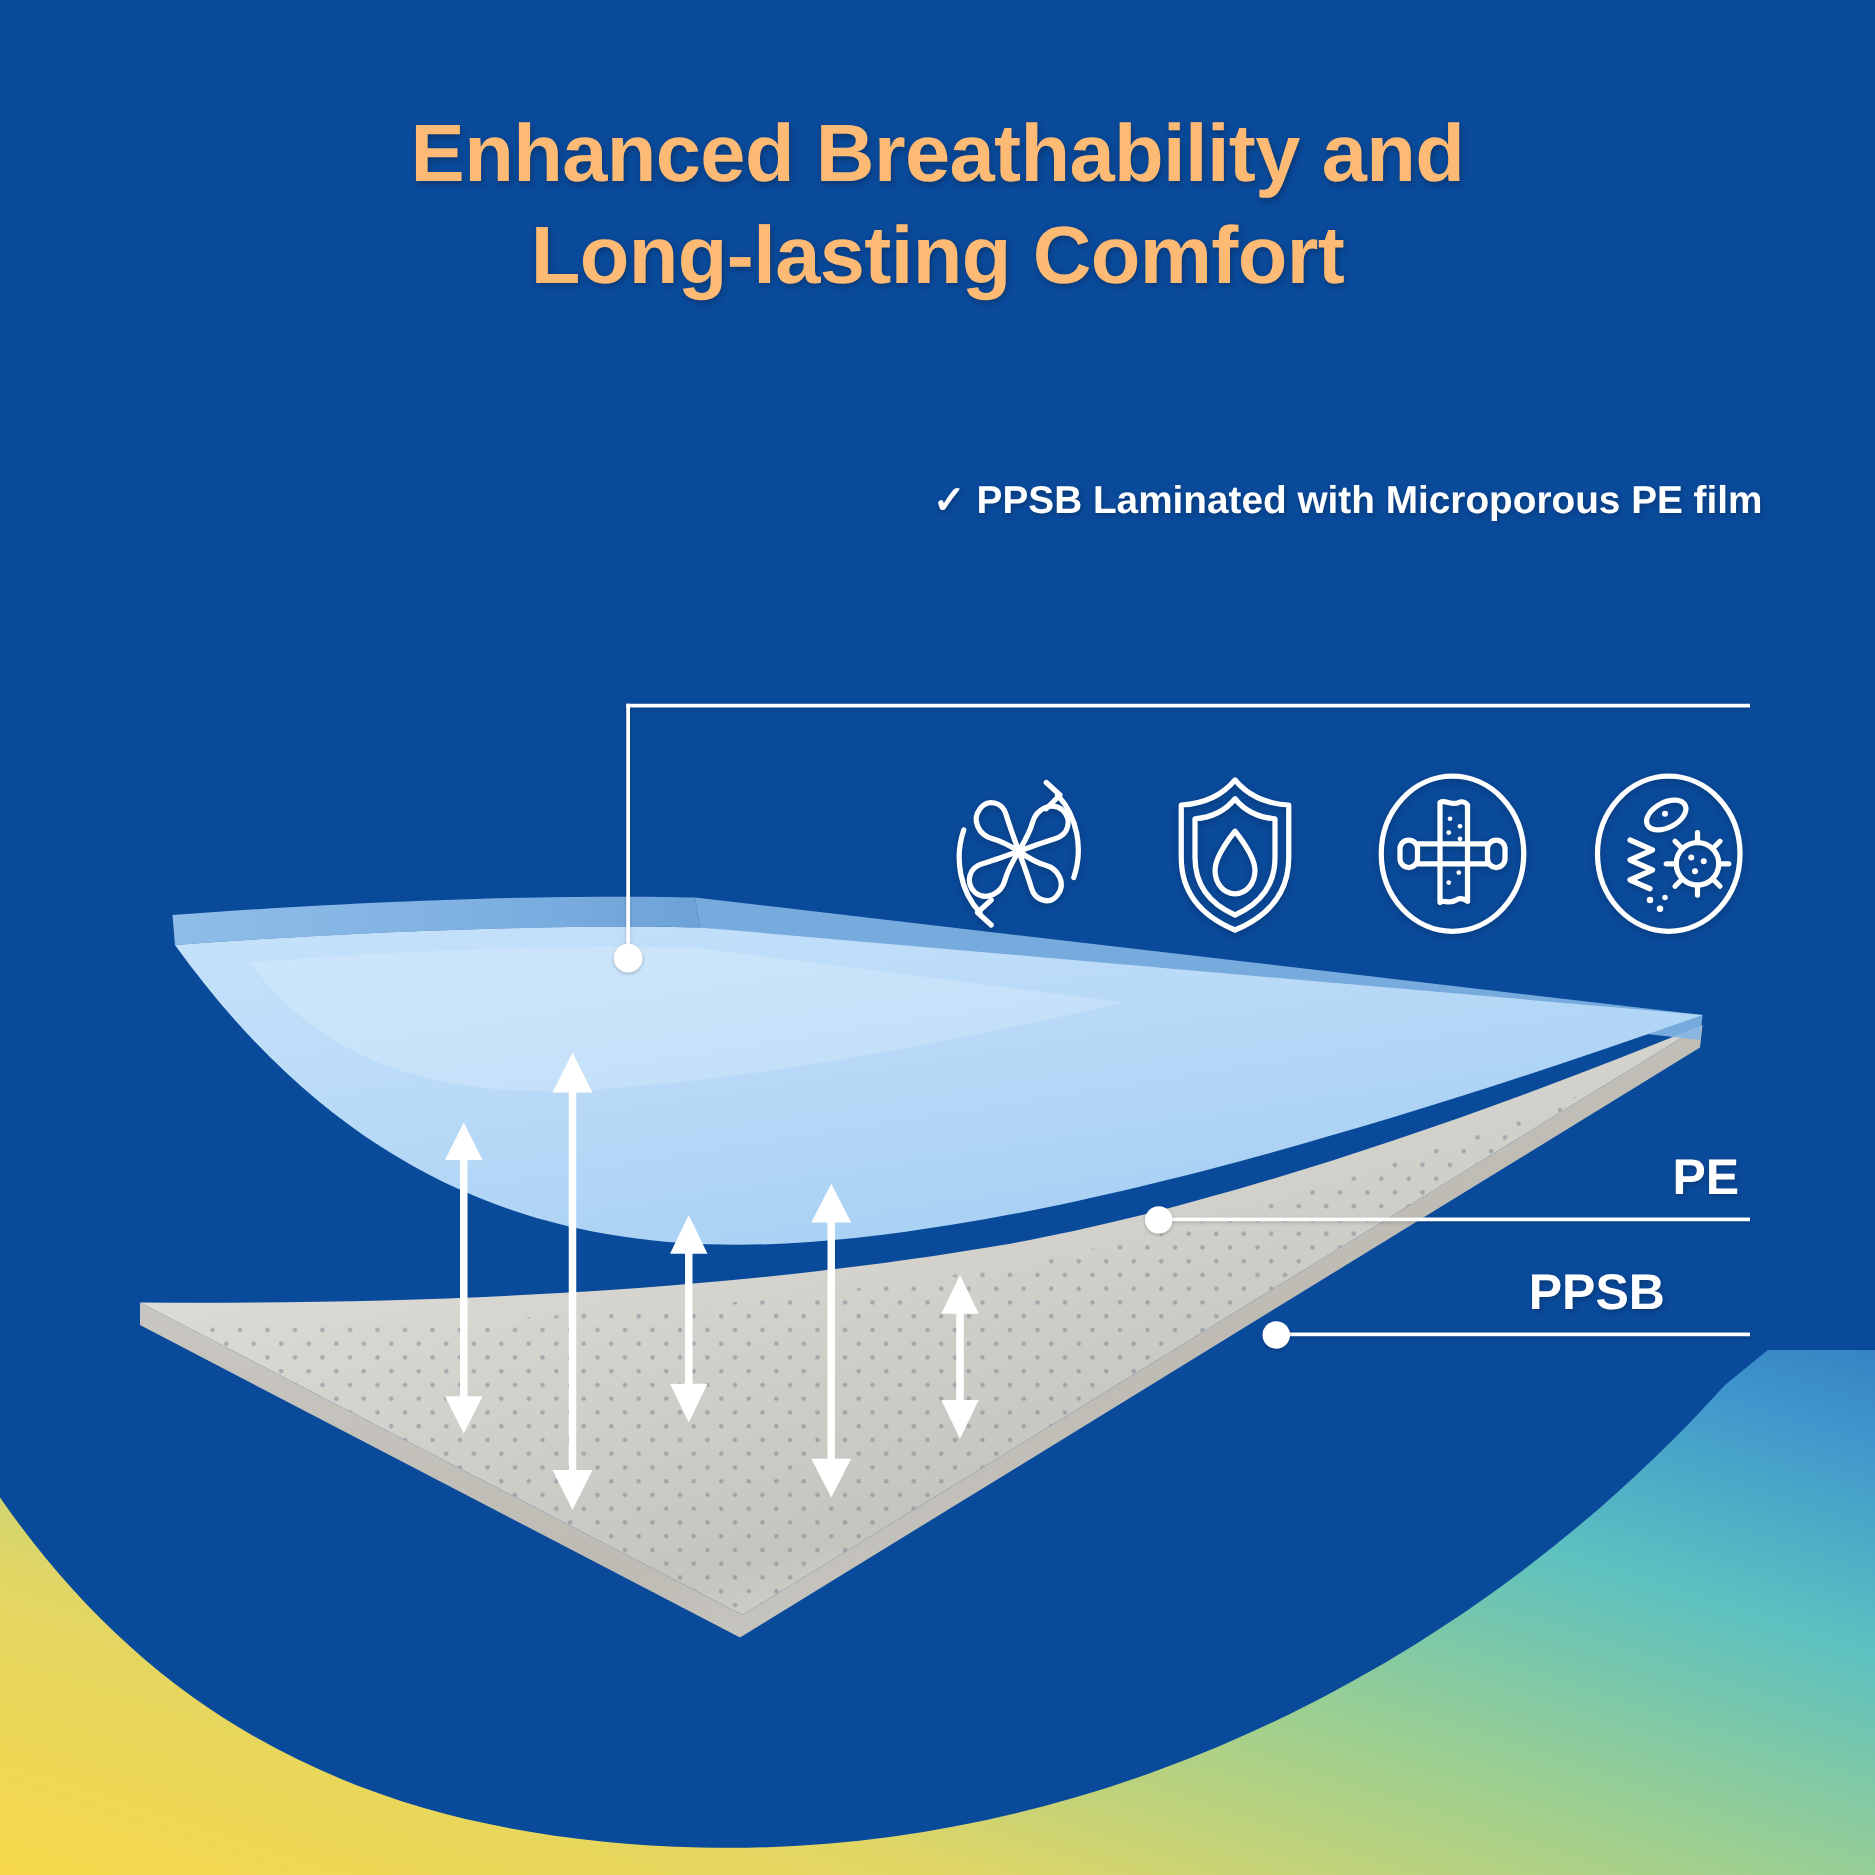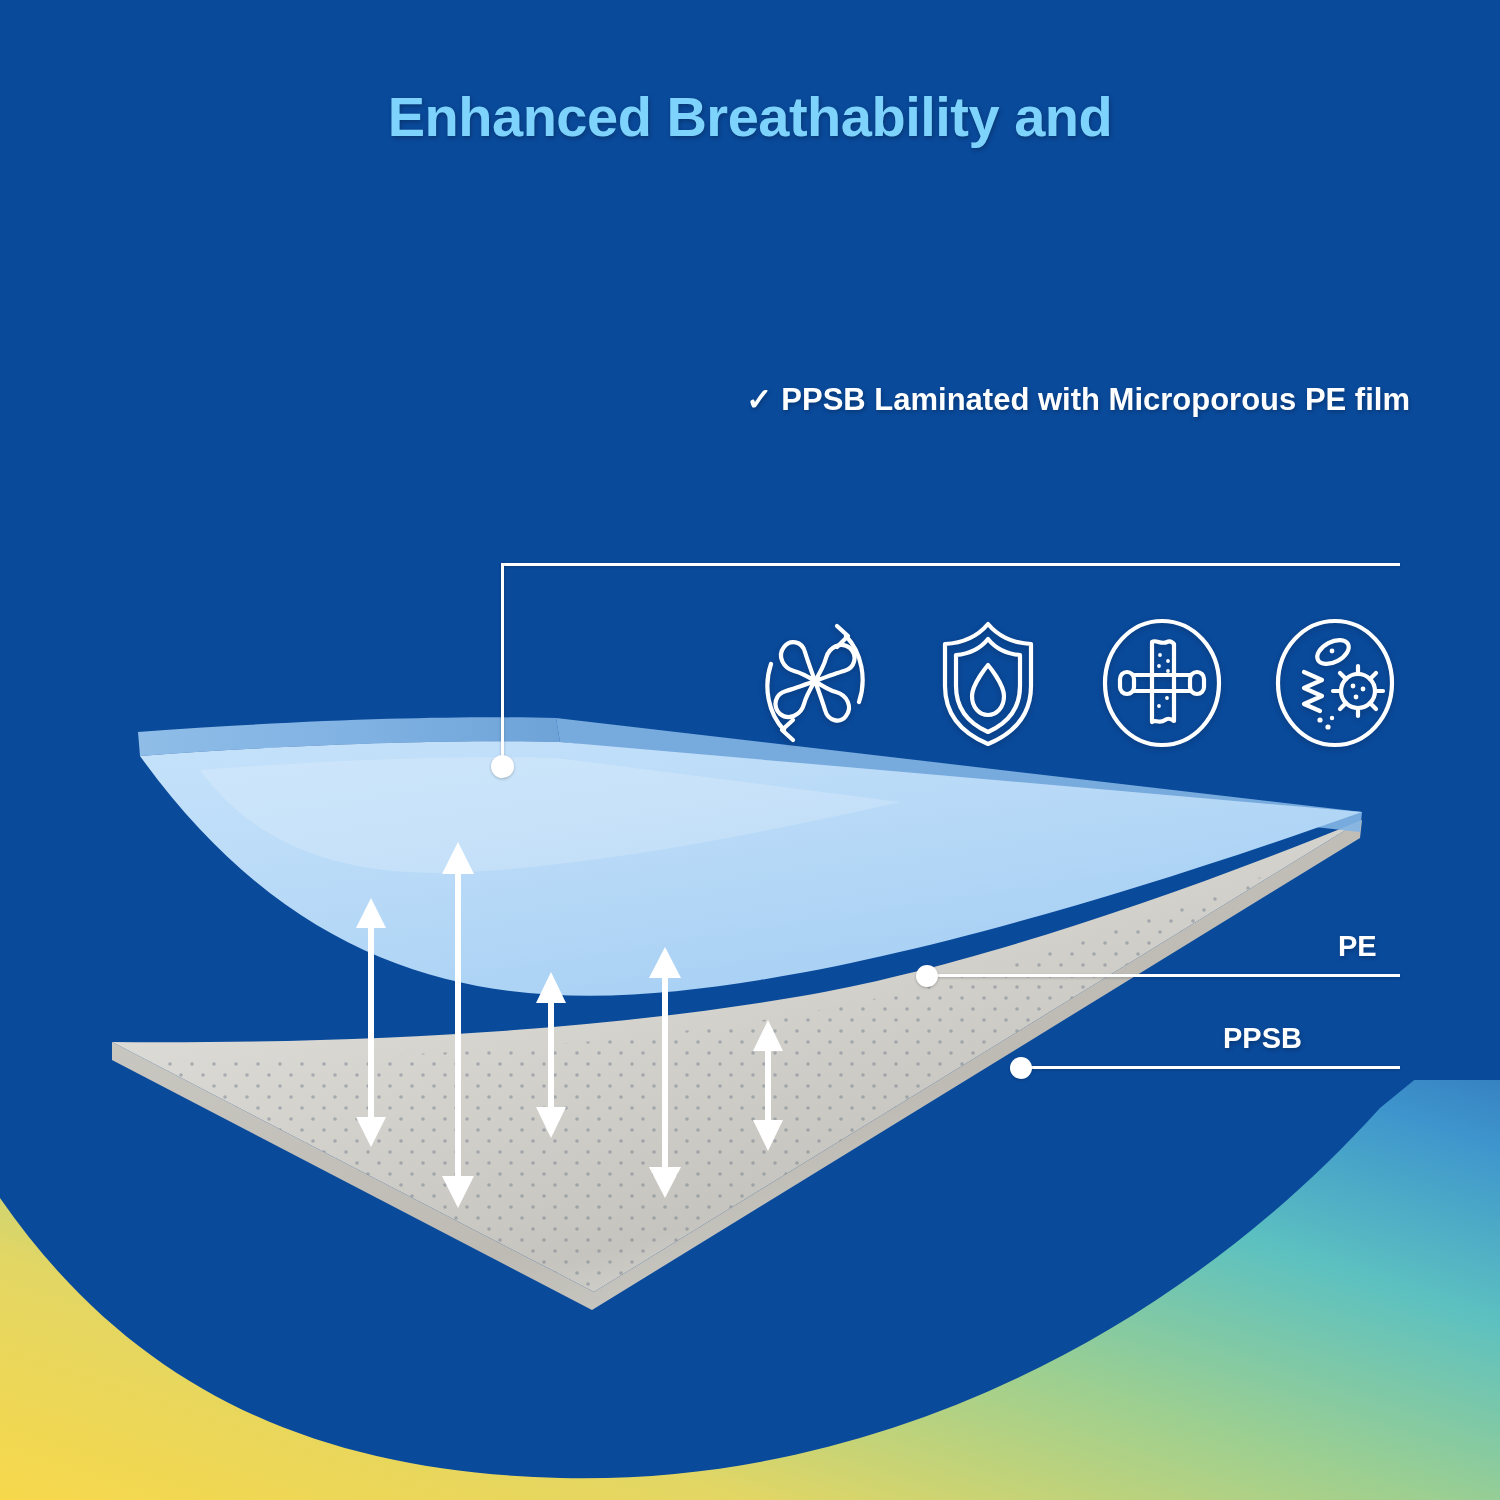--- a/index.html
+++ b/index.html
@@ -23,22 +23,22 @@
   }
   
   #headline {
     position:absolute;
     top:82px; left:0; width:1500px;
     text-align:center;
     z-index:8;
   }
   #headline .line {
     display:block;
-    color:#7dd3fc;
-    font-size:56px;
+    color:#fdba74;
+    font-size:65px;
     font-weight:bold;
     letter-spacing:-0.5px;
     line-height:1.25;
     text-shadow:1px 2px 5px rgba(0,0,0,0.28);
   }
   
   #bullets {
     position:absolute;
     top:372px; left:0; width:1410px;
     text-align:right;
@@ -81,25 +81,24 @@
   .callout-dot {
     position:absolute;
     background:#ffffff;
     border-radius:50%;
     z-index:10;
     box-shadow:0 1px 3px rgba(0,0,0,0.22);
   }
   .layer-label {
     position:absolute;
     color:#ffffff;
-    font-size:29px;
+    font-size:40px;
     font-weight:bold;
     z-index:10;
     text-shadow:1px 2px 4px rgba(0,0,0,0.25);
-    margin-top:10px;
   }
   
   #diagram {
     position:absolute;
     left:0; top:520px;
     width:1500px; height:840px;
     z-index:5;
   }
   #arrows {
     position:absolute;
@@ -122,20 +121,21 @@
         <stop offset="68%" stop-color="#5dc1c0"></stop>
         <stop offset="86%" stop-color="#3e95cd"></stop>
         <stop offset="100%" stop-color="#2f6fb5"></stop>
       </linearGradient>
     </defs>
     <path d="M0,118 C140,320 330,392 560,398 C880,406 1180,250 1380,28 L1500,-70 L1500,420 L0,420 Z" fill="url(#gradBand)"></path>
   </svg>
 
   <div id="headline">
     <span class="line">Enhanced Breathability and</span>
+    <span class="line">Long-lasting Comfort</span>
   </div>
 
   <div id="bullets">
     <span class="bullet">
       <span class="check">✓</span><span>PPSB Laminated with Microporous PE film</span>
     </span>
   </div>
 
   <div id="icon-row">
 

